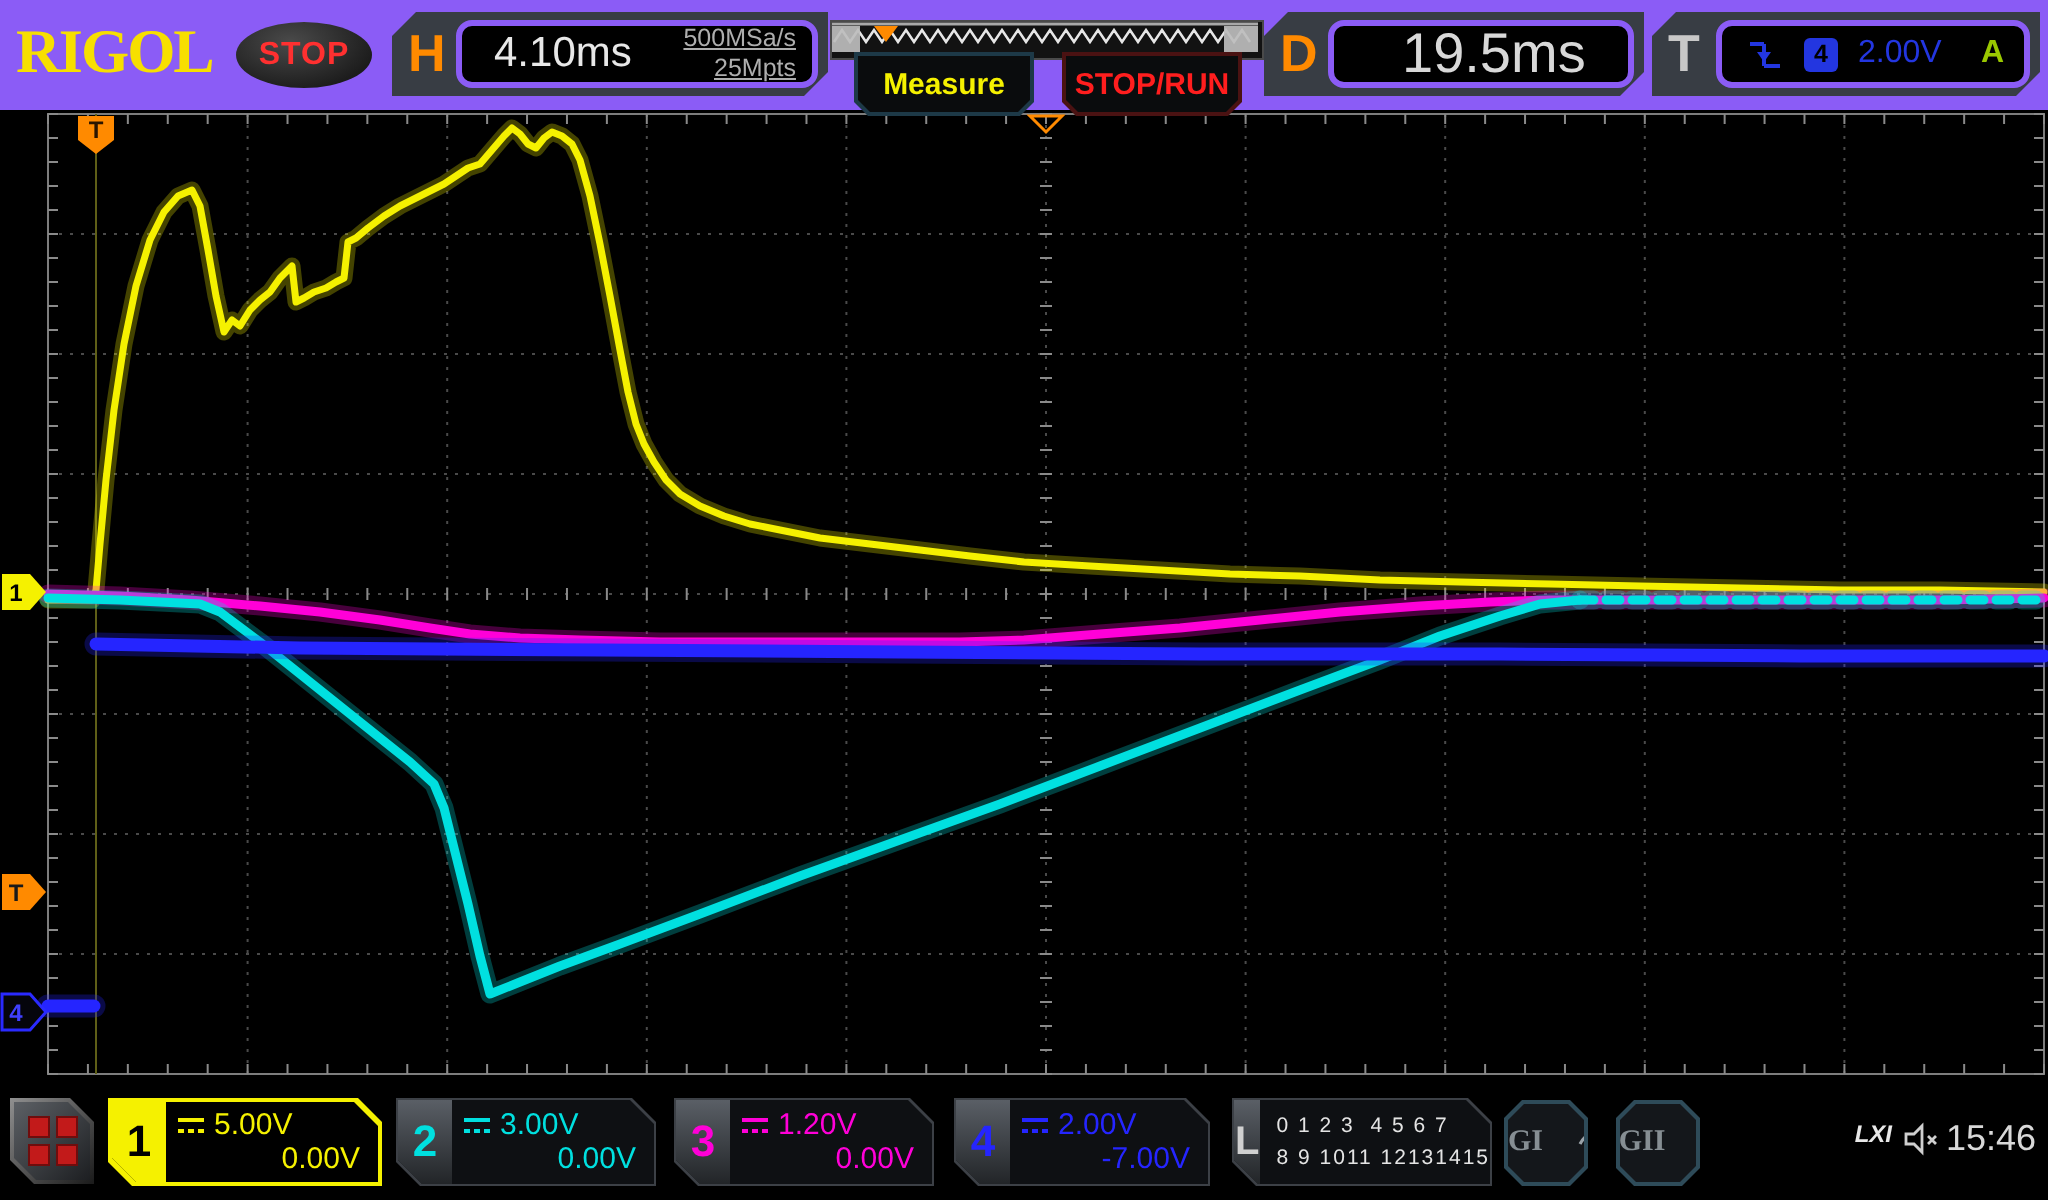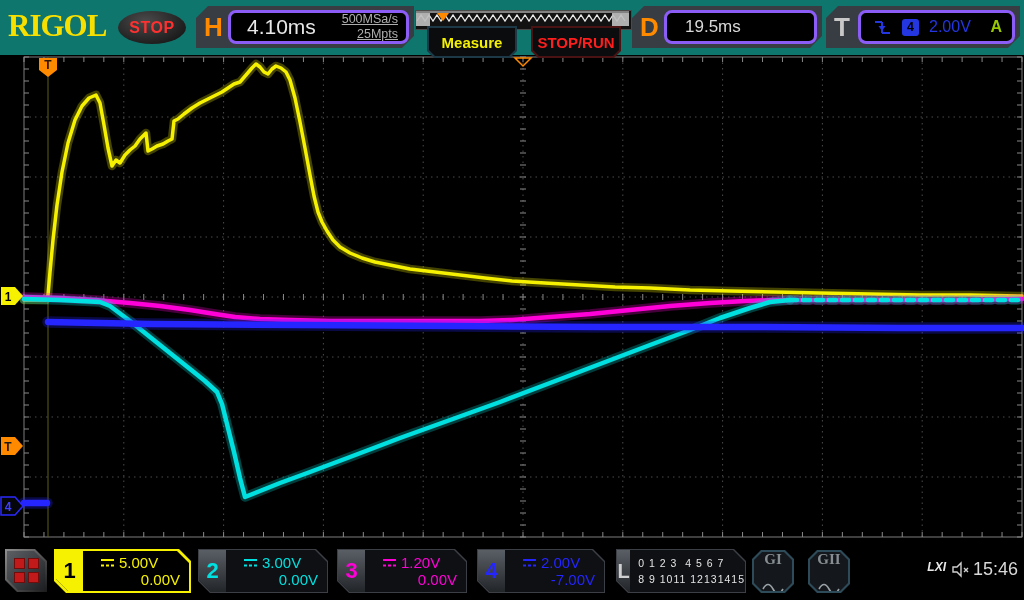--- a/index.html
+++ b/index.html
@@ -1,39 +1,39 @@
 <!DOCTYPE html>
 <html><head>
 <meta charset="utf-8">
 <style>
   html,body{margin:0;padding:0;background:#222;}
   #screen{position:relative;width:1024px;height:600px;background:#000;overflow:hidden;
           font-family:"Liberation Sans",sans-serif;-webkit-font-smoothing:antialiased;}
   
-  #topbar{position:absolute;top:0;left:0;width:1024px;height:55px;background:#0f766e;z-index:3;}
+  #topbar{position:absolute;top:0;left:0;width:1024px;height:55px;background:#8b5cf6;z-index:3;}
   #brand{position:absolute;left:8px;top:8px;font-family:"Liberation Serif",serif;
          font-weight:bold;font-size:31px;letter-spacing:-1px;color:#f7df00;}
   #runstate{position:absolute;left:118px;top:11px;width:68px;height:33px;border-radius:50%;
             background:radial-gradient(ellipse at 40% 30%,#4a4a4a,#1c1c1c 75%);
             display:flex;align-items:center;justify-content:center;
             color:#ff3030;font-weight:bold;font-size:16px;letter-spacing:.5px;}
   .tg{position:absolute;top:6px;height:42px;background:#383d44;
       clip-path:polygon(12px 0,100% 0,100% calc(100% - 12px),calc(100% - 12px) 100%,0 100%,0 12px);}
   .tg .lbl{position:absolute;left:8px;top:50%;transform:translateY(-50%);
            font-size:26px;font-weight:bold;}
   .tg .inner{position:absolute;left:32px;top:4px;right:5px;bottom:4px;background:#000;
              border:3px solid #8b5cf6;border-radius:8px;display:flex;align-items:center;}
   #hgroup{left:196px;width:218px;}
   #dgroup{left:632px;width:190px;}
   #tgroup{left:826px;width:194px;}
   .orange{color:#ff8a00;} .graylbl{color:#c8c8c8;}
   #tb-main{font-size:21px;color:#e8e8e8;margin-left:16px;}
   #tb-rates{margin-left:auto;margin-right:8px;text-align:right;color:#aeaeae;
             font-size:12.5px;line-height:1.2;text-decoration:underline;}
-  #d-val{font-size:17px;color:#d8d8d8;margin-left:18px;}
+  #d-val{font-size:28px;color:#d8d8d8;margin-left:34px;}
   #trig-inner{gap:10px;padding-left:12px;}
   #trig-badge{width:17px;height:17px;border-radius:3px;background:#2336e0;color:#000;
               font-size:12.5px;font-weight:bold;display:flex;align-items:center;justify-content:center;}
   #trig-level{color:#2336e0;font-size:16px;}
   #trig-mode{margin-left:auto;margin-right:10px;color:#9ac800;font-size:16px;font-weight:bold;}
   .btn{position:absolute;top:26px;height:32px;display:flex;align-items:center;justify-content:center;
        font-size:15px;font-weight:bold;background:#0a0c0d;
        clip-path:polygon(0 0,100% 0,100% calc(100% - 7px),calc(100% - 7px) 100%,7px 100%,0 calc(100% - 7px));}
   .btn .bin{position:absolute;inset:2px;background:#0a0c0d;display:flex;align-items:center;
             justify-content:center;clip-path:polygon(0 0,100% 0,100% calc(100% - 6px),calc(100% - 6px) 100%,6px 100%,0 calc(100% - 6px));}
@@ -54,30 +54,30 @@
   #menu-btn .grid2 i{width:11px;height:11px;background:#c21a1a;border:1px solid #6f0d0d;box-sizing:border-box;}
   .chbox,.lbox{position:absolute;top:4px;height:44px;background:#3c4046;
         clip-path:polygon(0 0,calc(100% - 12px) 0,100% 12px,100% 100%,12px 100%,0 calc(100% - 12px));}
   .chbox .in,.lbox .in{position:absolute;inset:1px;background:#0e1013;display:flex;
         clip-path:polygon(0 0,calc(100% - 12px) 0,100% 12px,100% 100%,12px 100%,0 calc(100% - 12px));}
   .chbox.sel{background:#f5f100;}
   .chbox.sel .in{inset:2px;background:#000;}
   .chtab{width:27px;display:flex;align-items:center;justify-content:center;
          background:linear-gradient(#5a5f66,#222528);font-size:22px;font-weight:bold;color:var(--ch);}
   .chbox.sel .chtab{background:#f5f100;color:#000;}
-  .chbody{flex:1;padding:3px 9px 3px 17px;display:flex;flex-direction:column;justify-content:center;color:var(--ch);}
+  .chbody{flex:1;padding:3px 9px 3px 5px;display:flex;flex-direction:column;justify-content:center;color:var(--ch);}
   .chrow1{display:flex;align-items:center;font-size:15px;gap:4px;}
   .chrow2{text-align:right;font-size:15px;}
   .lbox .chtab{color:#d0d0d0;font-size:20px;}
   .ldigits{flex:1;display:flex;flex-direction:column;justify-content:center;padding-left:8px;
            color:#e4e4e4;font-size:10.5px;letter-spacing:1px;line-height:1.55;white-space:pre;}
   .gen{position:absolute;top:5px;width:42px;height:43px;background:#2e4b59;
        clip-path:polygon(9px 0,calc(100% - 9px) 0,100% 9px,100% calc(100% - 9px),calc(100% - 9px) 100%,9px 100%,0 calc(100% - 9px),0 9px);}
-  .gen .in{position:absolute;inset:2px;background:#14171b;display:flex;flex-direction:column;
-       align-items:center;
+  .gen .in{position:absolute;inset:2px;background:#14171b;display:flex;flex-direction:row;
+       align-items:center;justify-content:center;
        clip-path:polygon(8px 0,calc(100% - 8px) 0,100% 8px,100% calc(100% - 8px),calc(100% - 8px) 100%,8px 100%,0 calc(100% - 8px),0 8px);gap:16px;}
   .gen .gl{font-family:"Liberation Serif",serif;font-weight:bold;font-size:15px;color:#868e93;line-height:1;}
   #lxi{position:absolute;right:78px;top:15px;font-style:italic;font-weight:bold;font-size:12px;color:#e8e8e8;}
   #clock{position:absolute;right:6px;top:14px;font-size:18px;color:#d8d8d8;}
   #spk{position:absolute;right:54px;top:16px;}
 </style>
 </head>
 <body>
 
 <div id="screen">

